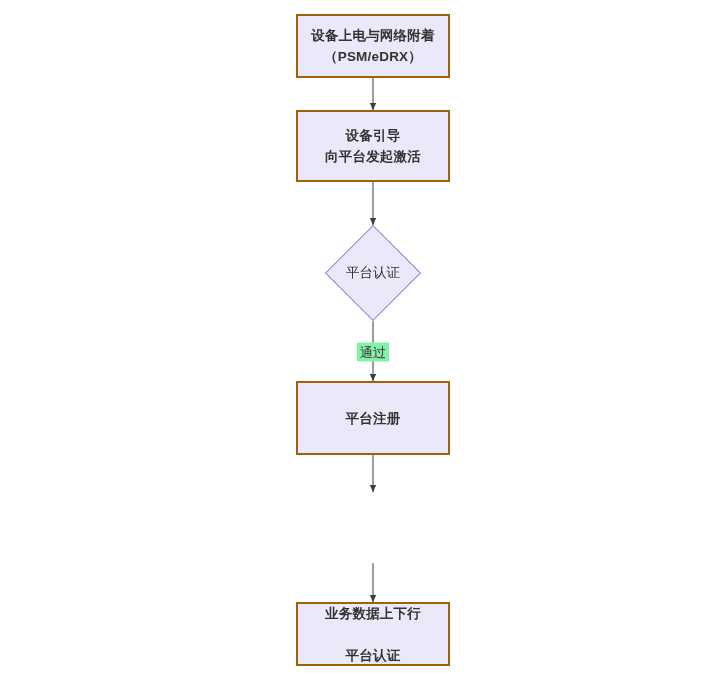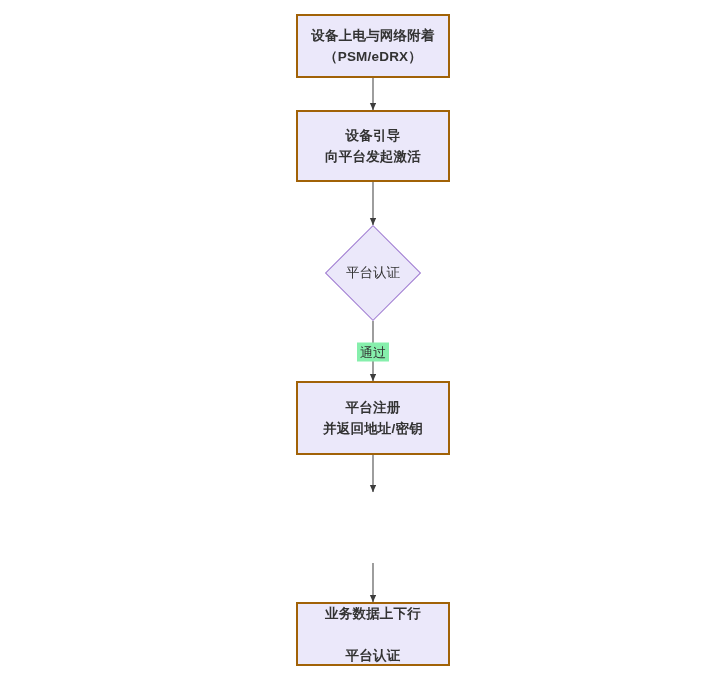--- a/index.html
+++ b/index.html
@@ -151,21 +151,20 @@
 
     <div class="node-diamond" style="left:325px; top:225px;">
       <div class="diamond-shape"></div>
       <div class="diamond-label">平台认证</div>
     </div>
 
     <div class="edge-label" style="left:373px; top:352px;">通过</div>
 
     <div class="node-box" style="left:296px; top:381px; width:154px; height:74px;align-items:center;">
       <span class="line">平台注册</span>
-      <span class="line">并返回地址/密钥</span>
     </div>
 
 
     <div class="node-box" style="left:296px; top:602px; width:154px; height:64px;gap:21px;">
       <span class="line">业务数据上下行</span>
       <span class="line">平台认证</span>
     </div>
 
   </div>
 </div>

